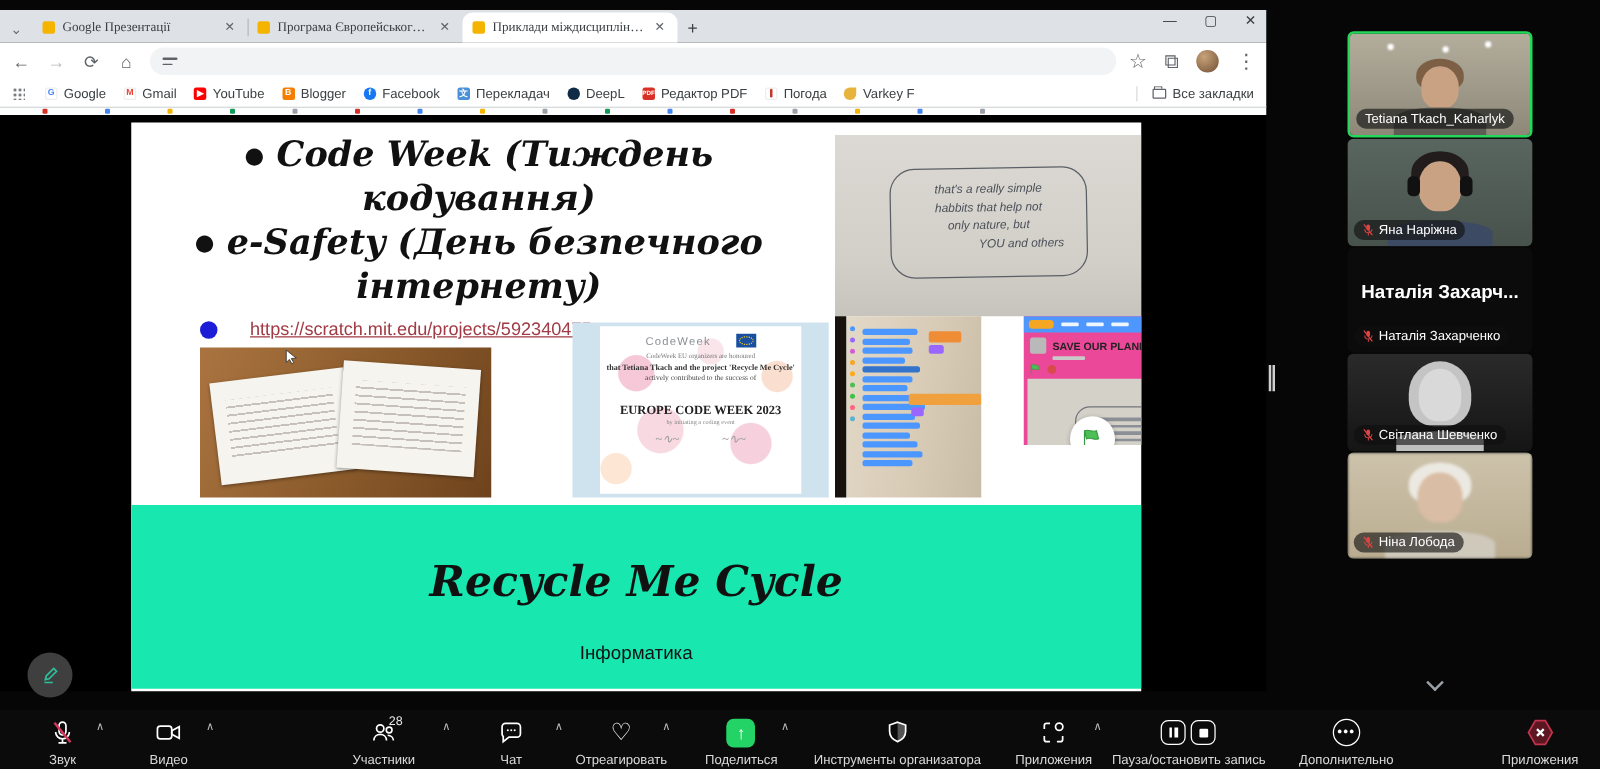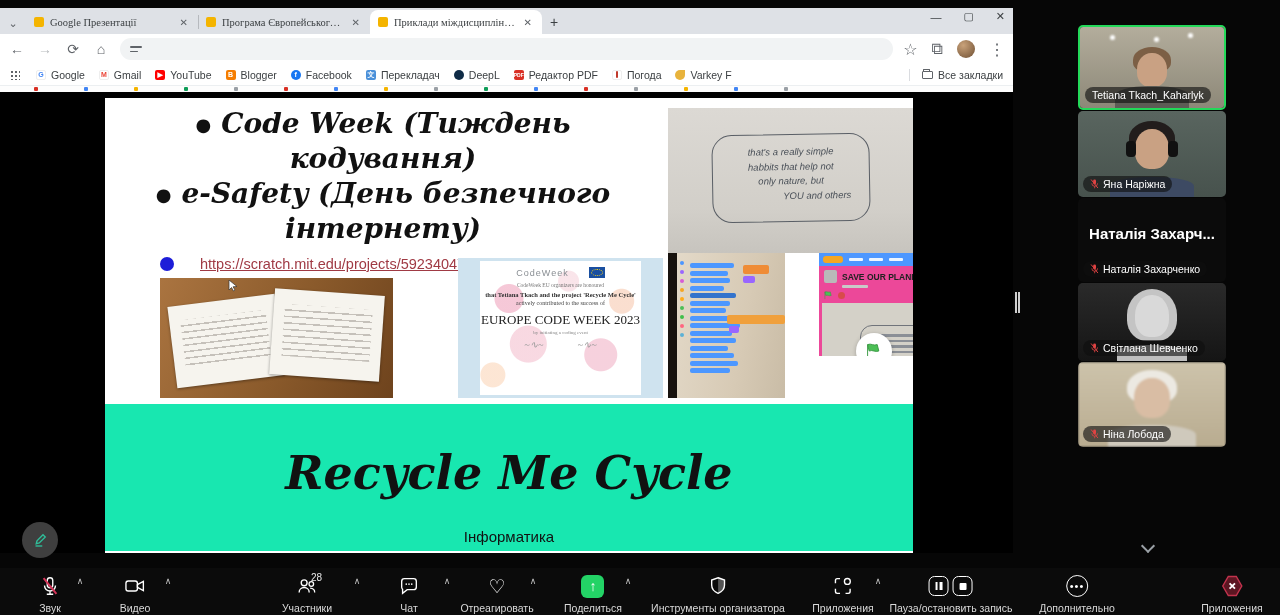--- a/index.html
+++ b/index.html
@@ -83,21 +83,21 @@
     radial-gradient(circle at 8% 85%, rgba(250,205,170,.5) 0 12px, transparent 13px),
     radial-gradient(circle at 55% 15%, rgba(240,180,195,.35) 0 10px, transparent 11px); }
   .cw-head { display:flex; justify-content:center; align-items:center; gap:20px; margin-top:6px; }
   .cw-brand { font-size:9px; letter-spacing:1px; color:#8a8f94; font-family:"Liberation Sans",sans-serif; }
   .euflag { width:16px; height:11px; background:#1a4fa0; position:relative; }
   .euflag::before { content:""; position:absolute; inset:2px; border:1px dotted #ffd617; border-radius:50%; }
   .cw-line1 { font-size:5.5px; margin-top:4px; color:#777; }
   .cw-title { font-size:15px; font-weight:bold; color:#2b2b2b; margin-top:3px; letter-spacing:1px; }
   .cw-line2 { font-size:6.5px; font-weight:bold; margin-top:3px; color:#333; }
   .cw-line3 { font-size:6px; margin-top:2px; }
-  .cw-line4 { font-size:13px; font-weight:normal; margin-top:6px; color:#222; }
+  .cw-line4 { font-size:10px; font-weight:bold; margin-top:17px; color:#222; }
   .cw-line5 { font-size:5px; margin-top:2px; color:#888; }
   .sigs { display:flex; justify-content:center; gap:34px; margin-top:4px; color:#9a9a9a; font-size:10px;
     font-style:italic; }
 
   .ph-board { left:563px; top:10px; width:245px; height:145px;
     background:linear-gradient(180deg,#dcd9d4 0%, #d2cfc9 70%, #c7c4be 100%); }
   .bubble { position:absolute; left:44px; top:26px; width:158px; height:88px; border:1.5px solid #5a5f66;
     border-radius:20px; transform:rotate(-1deg); padding:10px 8px 0; text-align:center;
     font-style:italic; font-size:9.5px; line-height:1.55; color:#4a5058; }
   .bubble .rt { text-align:right; padding-right:10px; }
@@ -125,21 +125,21 @@
   .sc-stop { width:7px; height:7px; border-radius:50%; background:#d84b4b; }
   .sc-full { margin-left:auto; width:7px; height:7px; border:1px solid #8a8a8a; }
   .sc-stage { position:relative; margin:0 3px; height:96px; background:#d4d1c8; }
   .sc-bub { position:absolute; right:8px; top:22px; width:74px; height:42px; border:1px solid #70747b;
     border-radius:12px; padding:5px 4px; }
   .sc-bub i { display:block; height:2.5px; background:#8b8f96; margin:3px 4px; border-radius:1px; }
   .sc-flagcirc { position:absolute; left:34px; top:30px; width:36px; height:36px; border-radius:50%;
     background:#fff; box-shadow:0 1px 4px rgba(0,0,0,.25); display:flex; align-items:center; justify-content:center; }
 
   .band { position:absolute; left:0; top:306px; width:100%; height:147px; background:#18e7b0; text-align:center; }
-  .band-title { margin-top:42px; font-size:46px; }
+  .band-title { margin-top:42px; font-size:34px; }
   .band-sub { margin-top:28px; font-size:15px; color:#111; }
 
   .annotate { position:absolute; left:22px; top:430px; width:36px; height:36px; border-radius:50%;
     background:#3f3f3f; display:flex; align-items:center; justify-content:center; }
 
   .handle { position:absolute; left:1015px; top:292px; width:5px; height:21px;
     border-left:2px solid #cfcfcf; border-right:2px solid #cfcfcf; }
 
   
   .side { position:absolute; left:1078px; top:0; width:148px; height:560px; }

